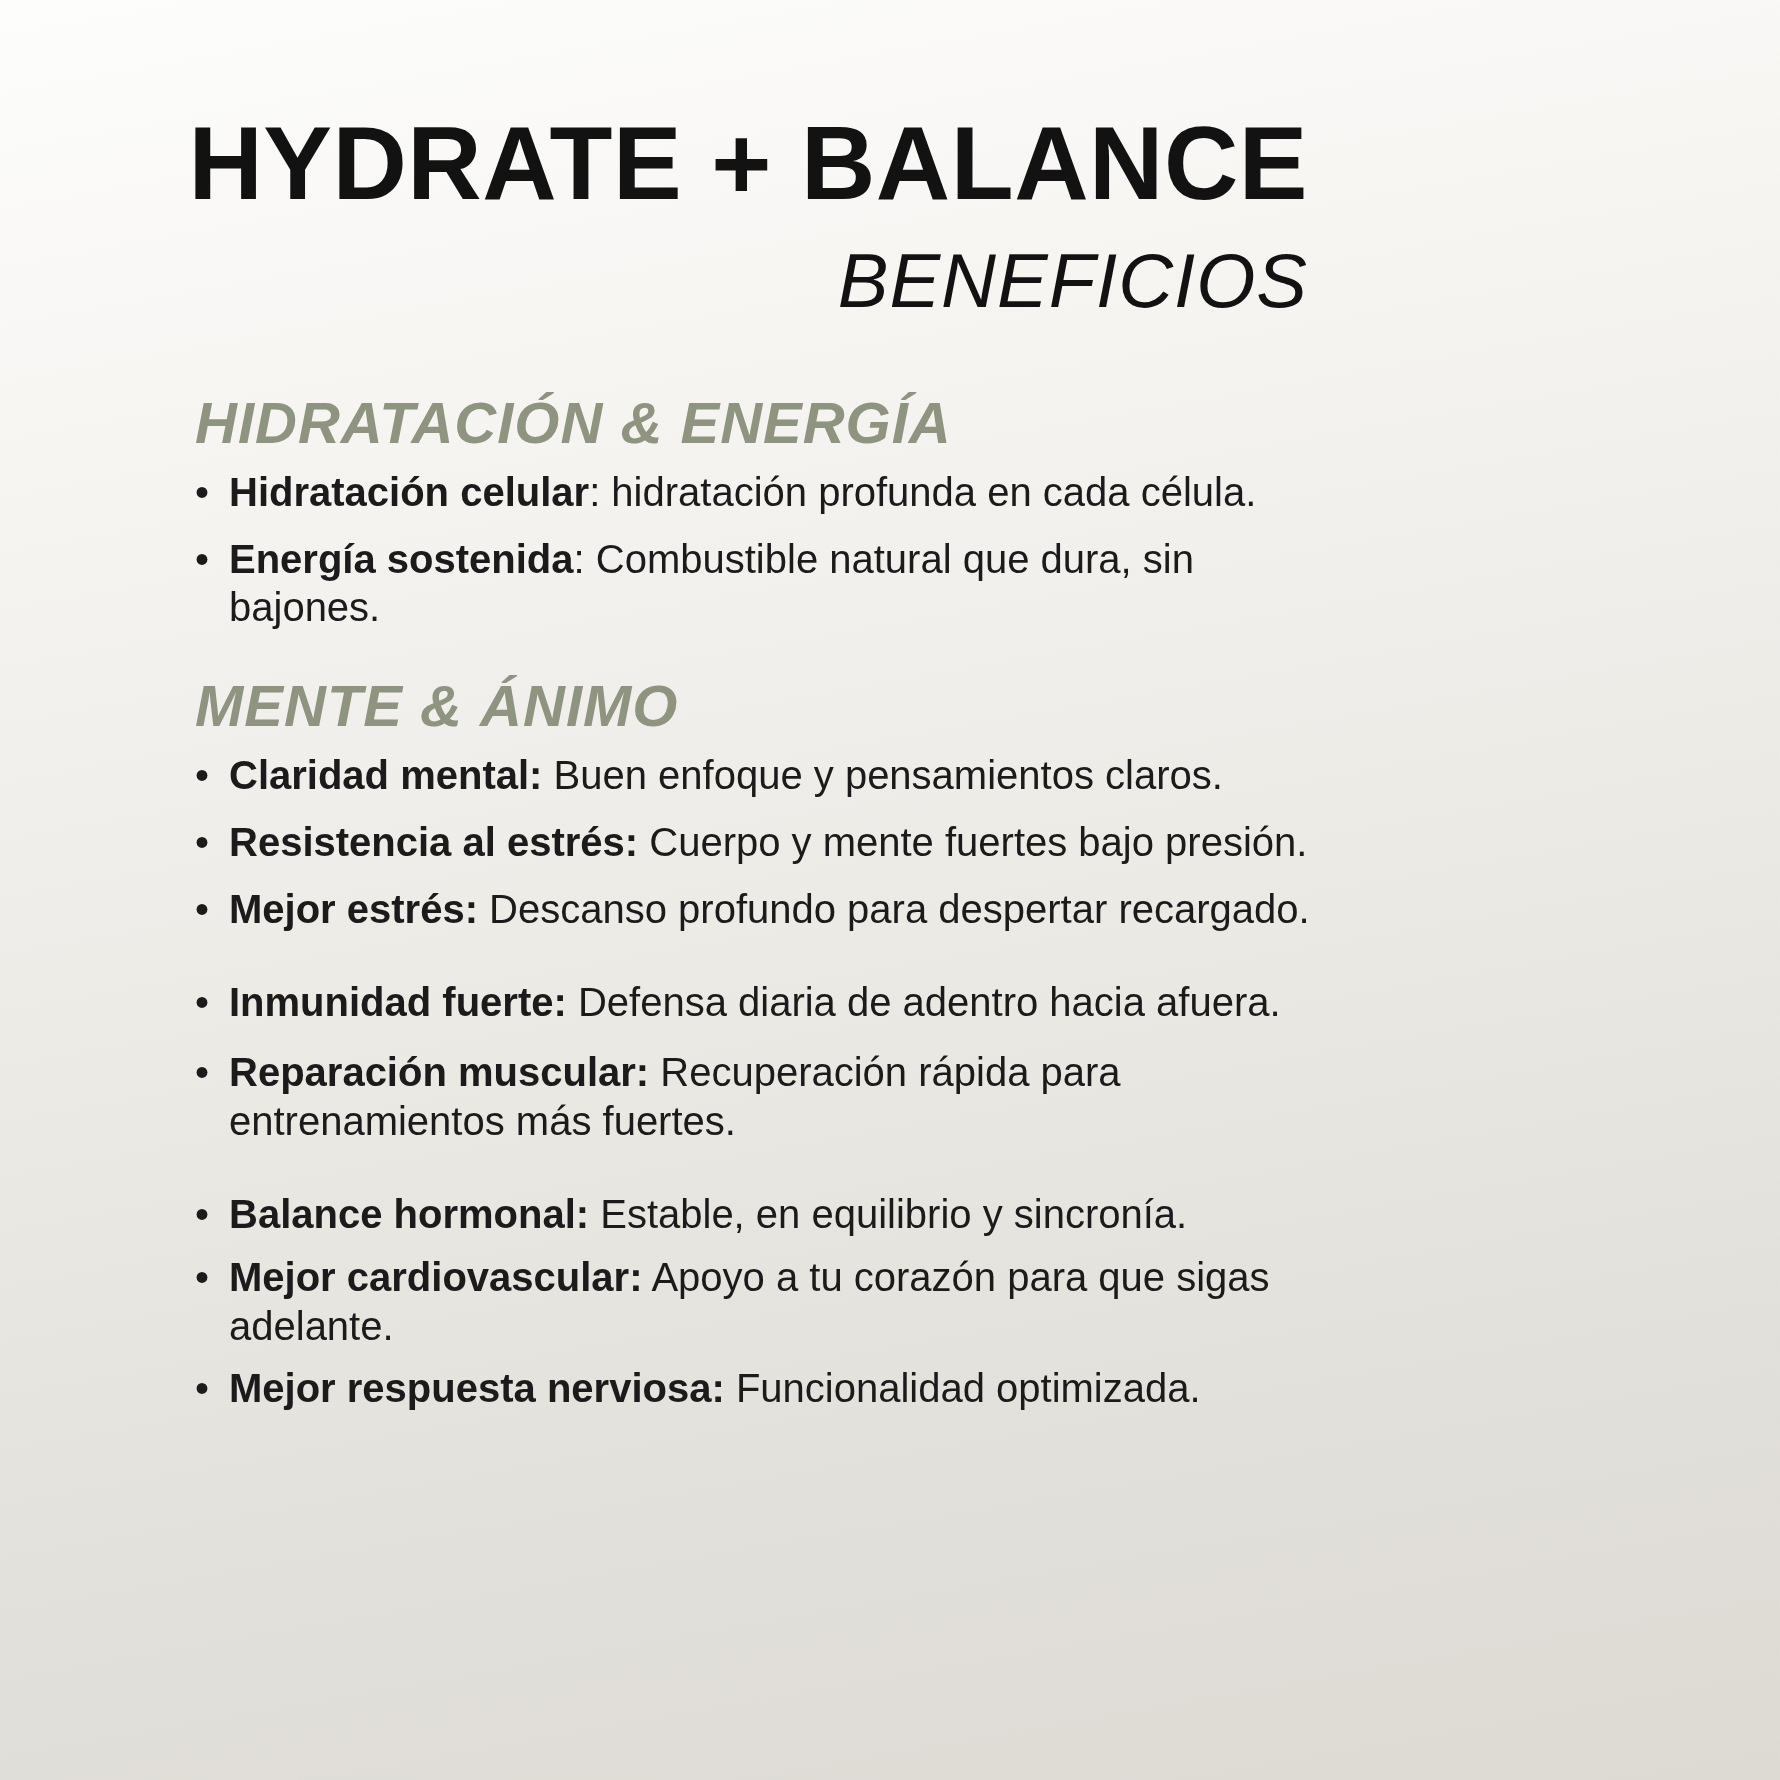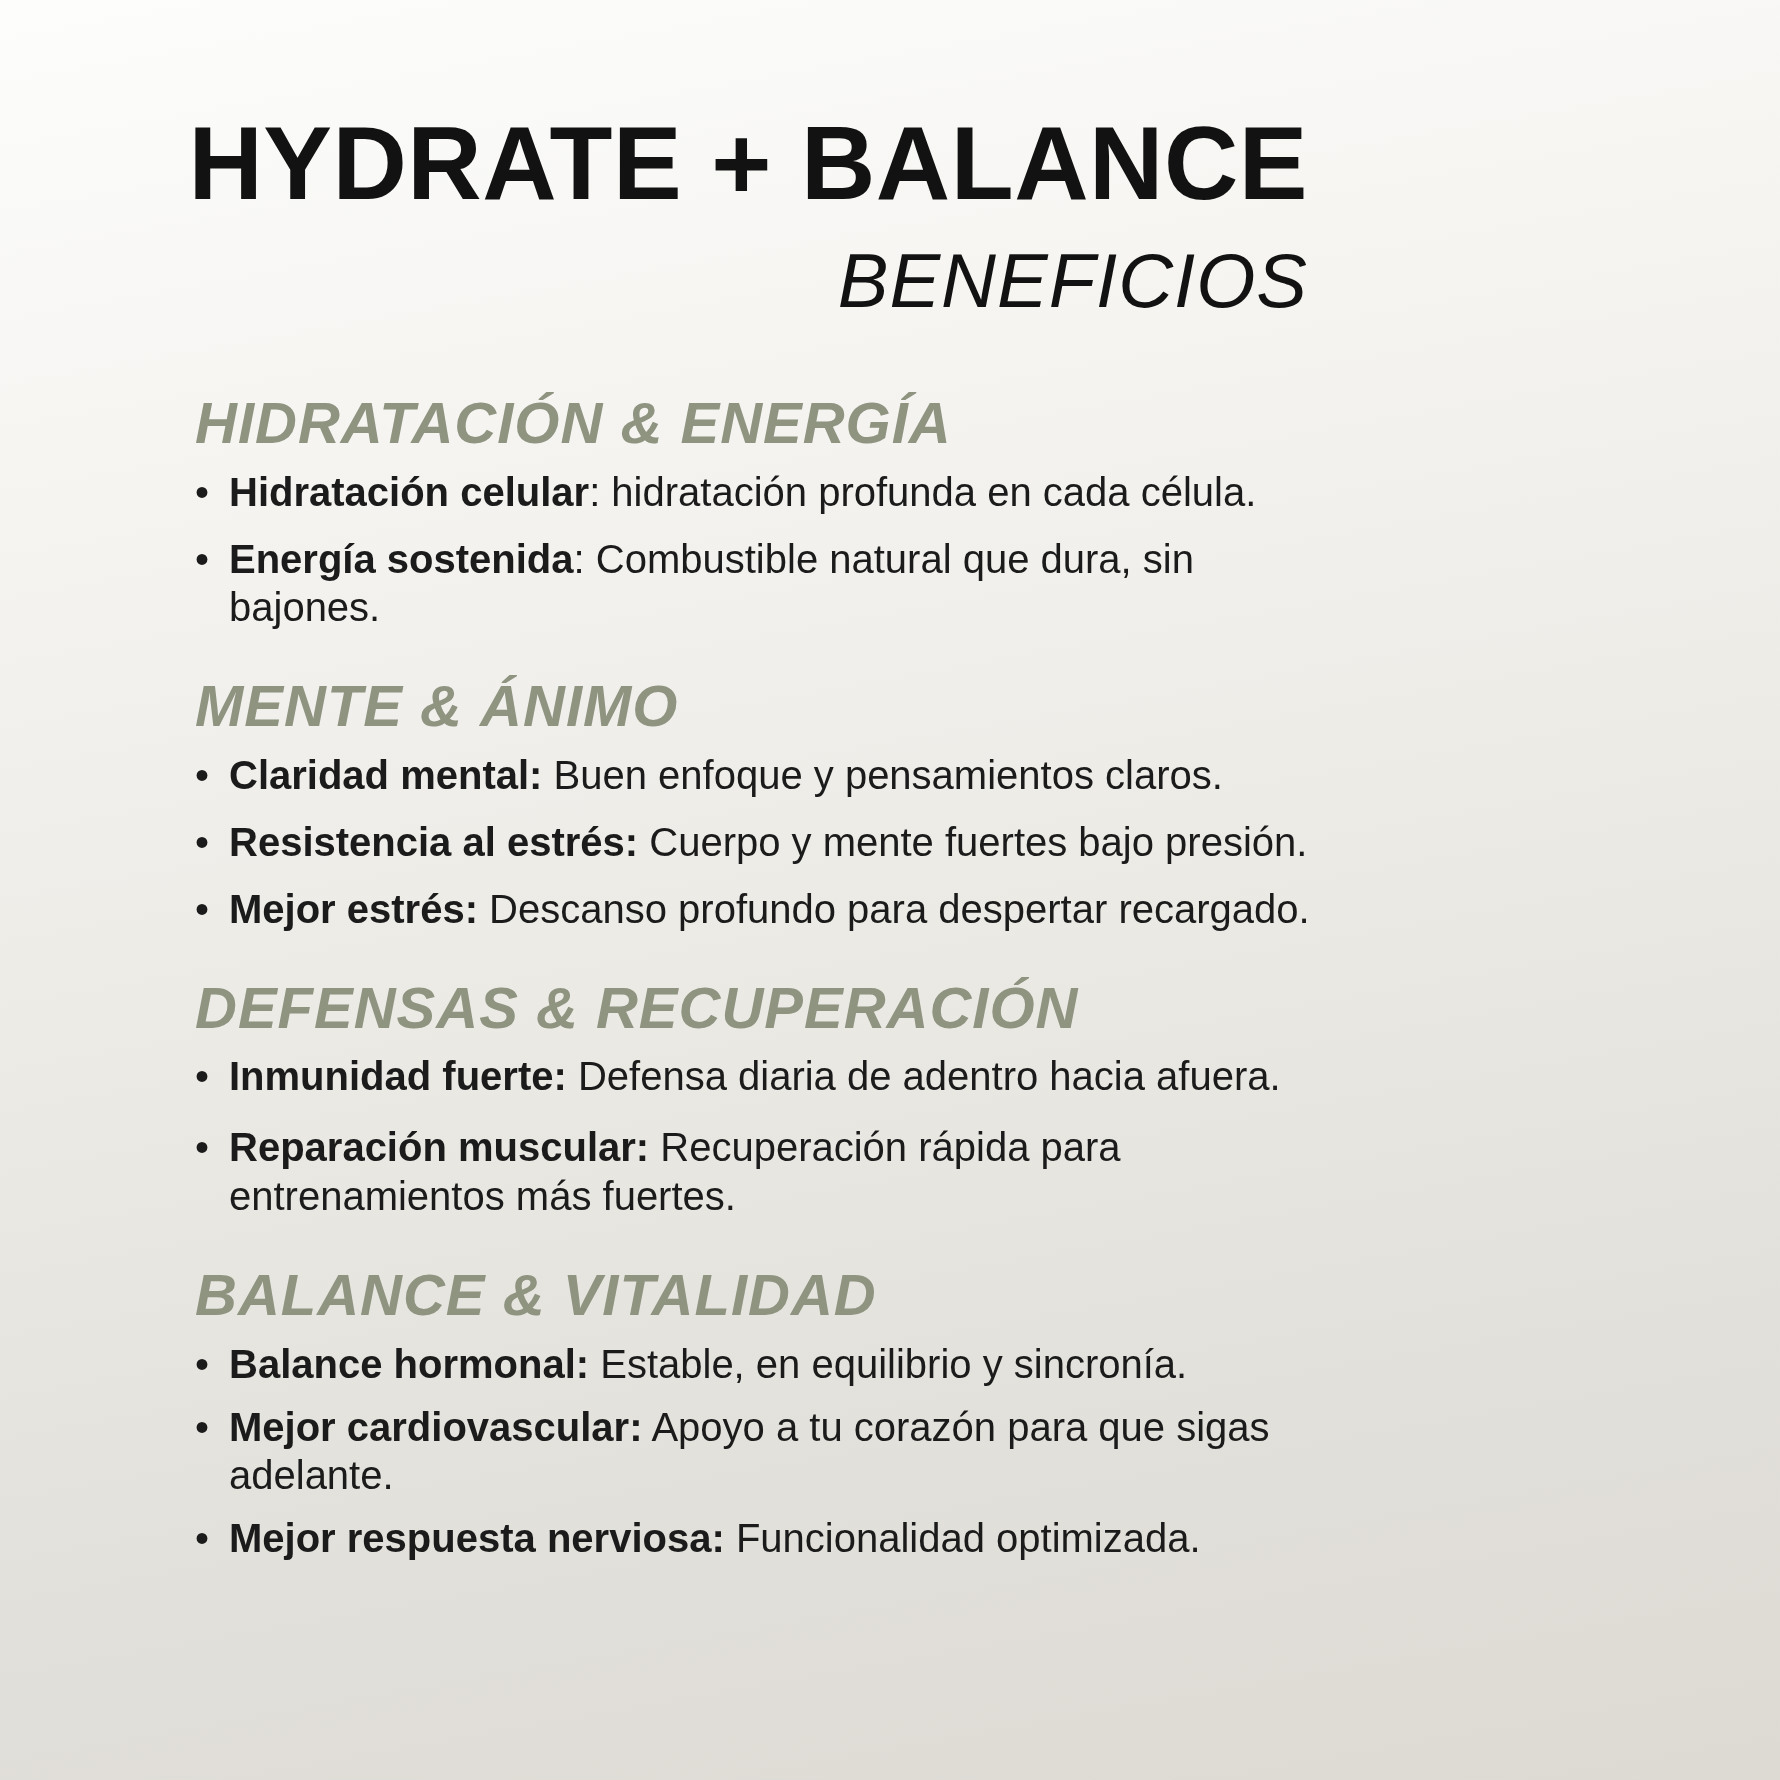--- a/index.html
+++ b/index.html
@@ -133,33 +133,31 @@
         <li class="bullet">
           <span class="lead">Resistencia al estrés:</span><span> </span><span>Cuerpo y mente fuertes bajo presión.</span>
         </li>
         <li class="bullet">
           <span class="lead">Mejor estrés:</span><span> </span><span>Descanso profundo para despertar recargado.</span>
         </li>
       </ul>
     </div>
 
     <div class="section sec-3">
-      <div class="section-title">DEFENSAS &amp; RECUPERACIÓN</div>
       <ul class="bullet-list">
         <li class="bullet">
           <span class="lead">Inmunidad fuerte:</span><span> </span><span>Defensa diaria de adentro hacia afuera.</span>
         </li>
         <li class="bullet">
           <span class="lead">Reparación muscular:</span><span> </span><span>Recuperación rápida para entrenamientos más fuertes.</span>
         </li>
       </ul>
     </div>
 
     <div class="section sec-4">
-      <div class="section-title">BALANCE &amp; VITALIDAD</div>
       <ul class="bullet-list">
         <li class="bullet">
           <span class="lead">Balance hormonal:</span><span> </span><span>Estable, en equilibrio y sincronía.</span>
         </li>
         <li class="bullet">
           <span class="lead">Mejor cardiovascular:</span><span> </span><span>Apoyo a tu corazón para que sigas adelante.</span>
         </li>
         <li class="bullet">
           <span class="lead">Mejor respuesta nerviosa:</span><span> </span><span>Funcionalidad optimizada.</span>
         </li>

